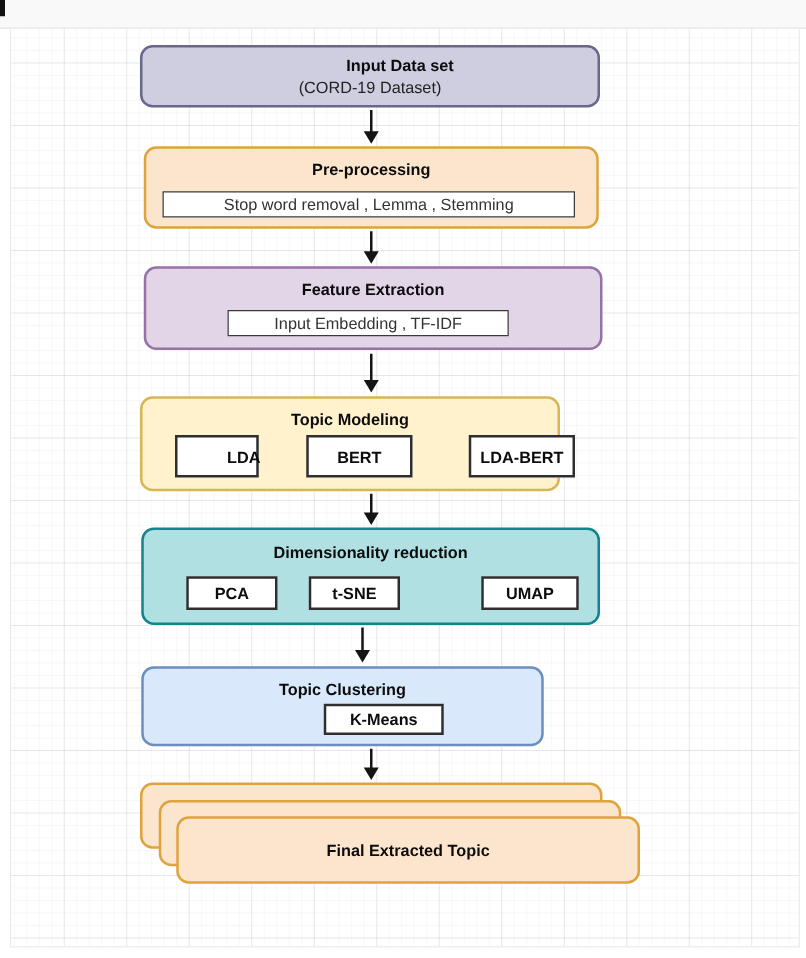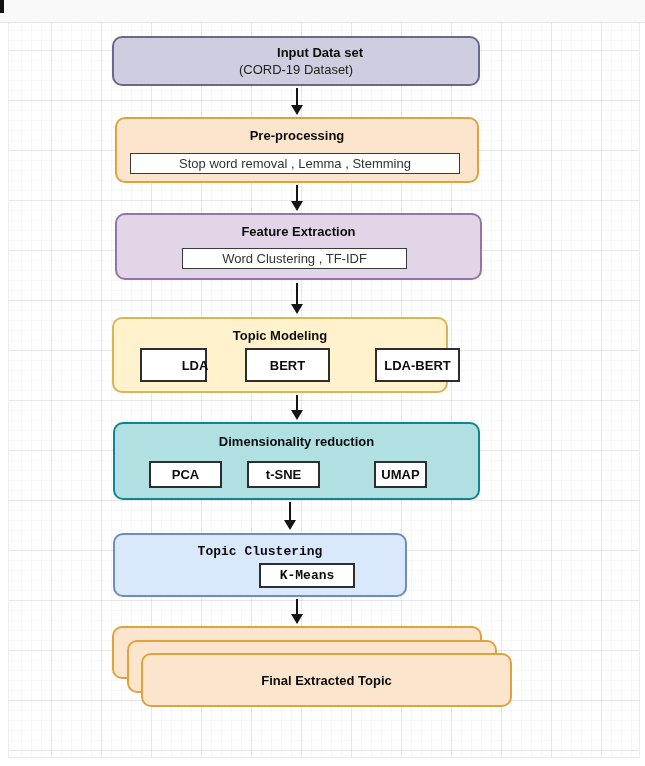--- a/index.html
+++ b/index.html
@@ -111,21 +111,21 @@
     <div class="bar" style="left:13px;top:34px;width:330px;height:21px;">Stop word removal , Lemma , Stemming</div>
   </div>
 
   <div class="arrow" style="left:290px;top:185px;height:26px;">
     <div class="stem"></div>
     <div class="head"></div>
   </div>
 
   <div class="node" style="left: 115px; top: 213px; width: 367px; height: 67px; background: rgb(225, 213, 231); border-color: rgb(150, 115, 166);">
     <div class="title" style="top:9px;">Feature Extraction</div>
-    <div class="bar" style="left:65px;top:33px;width:225px;height:21px;">Word Clustering , TF-IDF</div>
+    <div class="bar" style="left:65px;top:33px;width:225px;height:21px;">Input Embedding , TF-IDF</div>
   </div>
 
   <div class="arrow" style="left:290px;top:283px;height:31px;">
     <div class="stem"></div>
     <div class="head"></div>
   </div>
 
   <div class="node" style="left: 112px; top: 317px; width: 336px; height: 76px; background: rgb(255, 242, 204); border-color: rgb(214, 182, 86);">
     <div class="title" style="top:9px;">Topic Modeling</div>
     <div class="chip" style="left:26px;top:29px;width:67px;height:34px;padding-left:43px;">LDA</div>
@@ -135,29 +135,29 @@
 
   <div class="arrow" style="left:290px;top:395px;height:25px;">
     <div class="stem"></div>
     <div class="head"></div>
   </div>
 
   <div class="node" style="left: 113px; top: 422px; width: 367px; height: 78px; background: rgb(176, 224, 226); border-color: rgb(17, 132, 142);">
     <div class="title" style="top:10px;">Dimensionality reduction</div>
     <div class="chip" style="left:34px;top:37px;width:73px;height:27px;">PCA</div>
     <div class="chip" style="left:132px;top:37px;width:73px;height:27px;">t-SNE</div>
-    <div class="chip" style="left:259px;top:37px;width:53px;height:27px;">UMAP</div>
+    <div class="chip" style="left:270px;top:37px;width:78px;height:27px;">UMAP</div>
   </div>
 
   <div class="arrow" style="left:283px;top:502px;height:28px;">
     <div class="stem"></div>
     <div class="head"></div>
   </div>
 
-  <div class="node" style="left: 113px; top: 533px; width: 294px; height: 64px; background: rgb(218, 232, 252); border-color: rgb(108, 142, 191); font-family: Liberation Mono, monospace;">
+  <div class="node" style="left: 113px; top: 533px; width: 322px; height: 64px; background: rgb(218, 232, 252); border-color: rgb(108, 142, 191);">
     <div class="title" style="top:9px;">Topic Clustering</div>
     <div class="chip" style="left:144px;top:28px;width:96px;height:25px;">K-Means</div>
   </div>
 
   <div class="arrow" style="left:290px;top:599px;height:25px;">
     <div class="stem"></div>
     <div class="head"></div>
   </div>
 
   <div style="position:absolute;left:112px;top:626px;width:400px;height:82px;">

